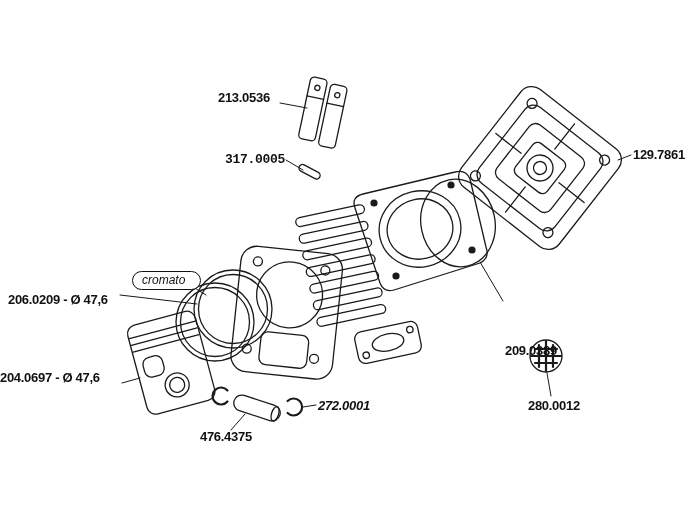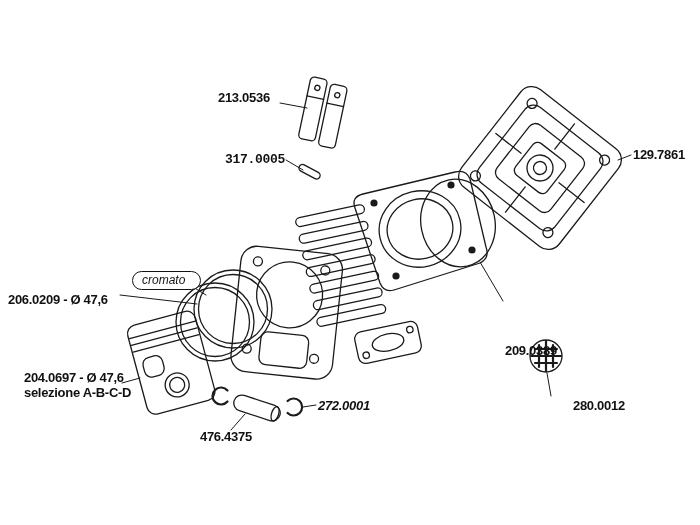--- a/index.html
+++ b/index.html
@@ -173,24 +173,23 @@
   <div class="part-label" style="left:225px; top:152px;font-family:Liberation Mono, monospace;">317.0005</div>
 
   <div class="part-label" style="left:633px; top:147px;">129.7861</div>
 
   <div class="part-label" style="left:8px; top:292px;">206.0209 - Ø 47,6</div>
 
   <div class="cromato-tag" style="left:132px; top:271px;">cromato</div>
 
   <div class="part-label" style="left:505px; top:295px;margin-top:48px;">209.0389</div>
 
-  <div class="part-label" style="left:24px; top:370px;">
+  <div class="part-label" style="left:0; top:370px;">
     <div>204.0697 - Ø 47,6</div>
-    <div>selezione A-B-C-D</div>
   </div>
 
   <div class="part-label" style="left:318px; top:398px;font-style:italic;">272.0001</div>
 
-  <div class="part-label" style="left:528px; top:398px;margin-left:45px;">280.0012</div>
+  <div class="part-label" style="left:528px; top:398px;">280.0012</div>
 
   <div class="part-label" style="left:200px; top:429px;">476.4375</div>
 
 </div>
 
 </body></html>

